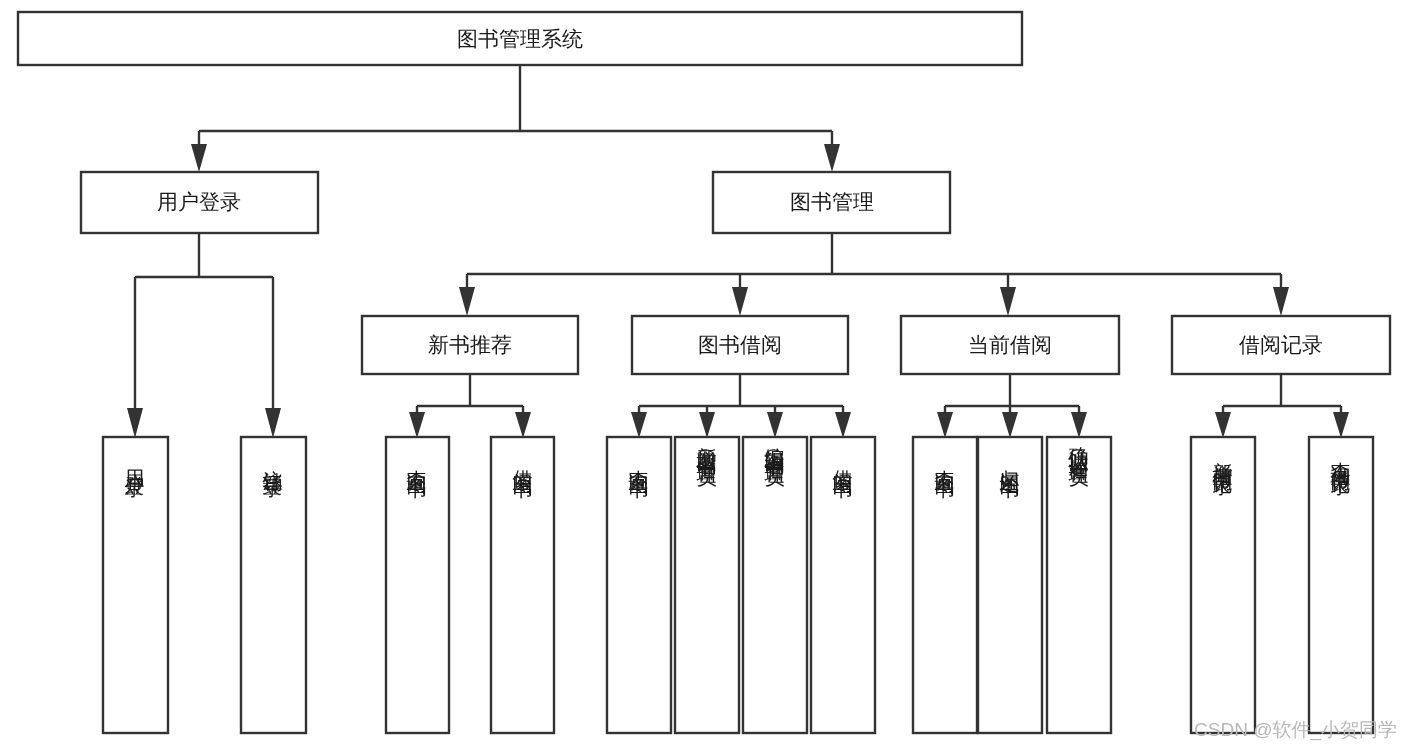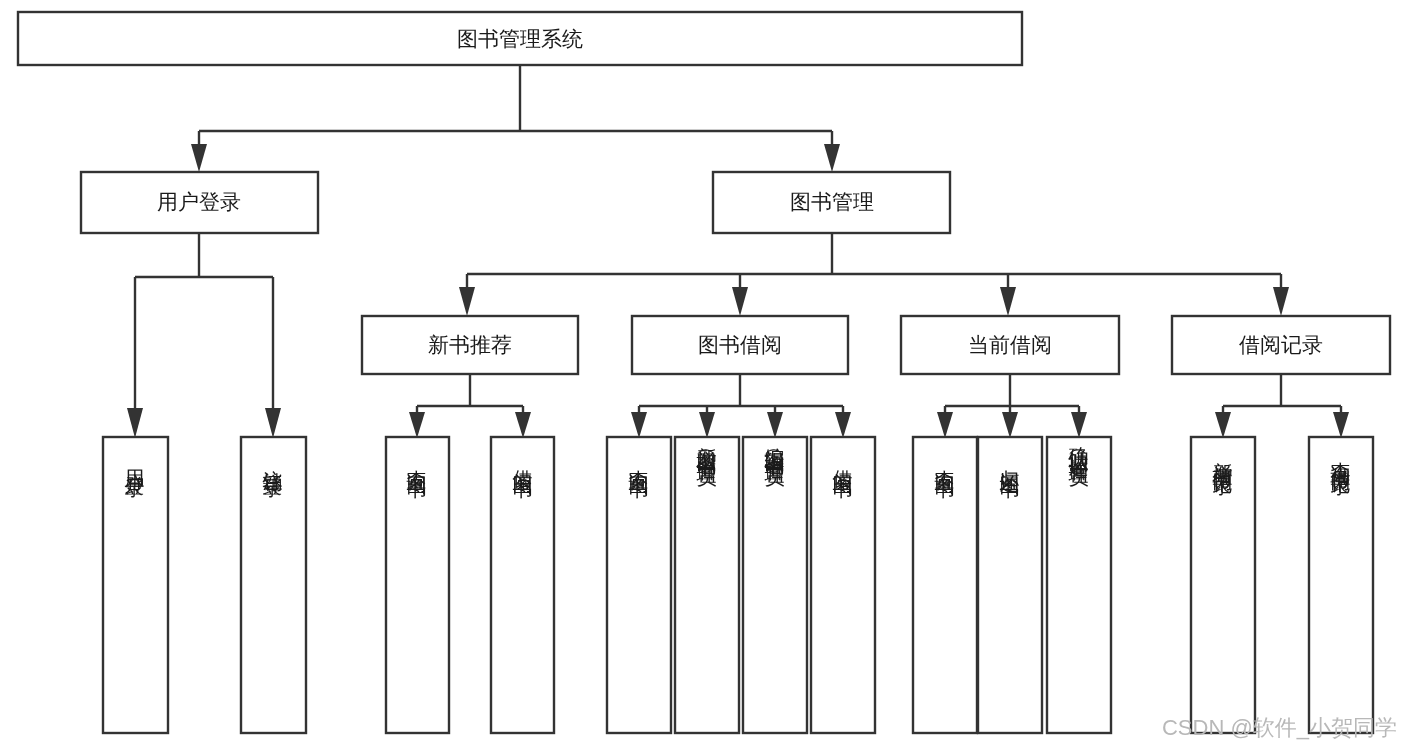--- a/index.html
+++ b/index.html
@@ -53,21 +53,21 @@
     writing-mode: vertical-rl;
     text-orientation: upright;
     text-anchor: middle;
     letter-spacing: 3px;
   }
   .watermark {
     position: absolute;
     right: 8px;
     bottom: 4px;
     font-family: "Liberation Sans", "DejaVu Sans", sans-serif;
-    font-size: 22px;
+    font-size: 19px;
     color: #b8b8b8;
     white-space: nowrap;
     pointer-events: none;
   }
 </style>
 </head>
 <body>
 
 <div id="diagram-root">
 

